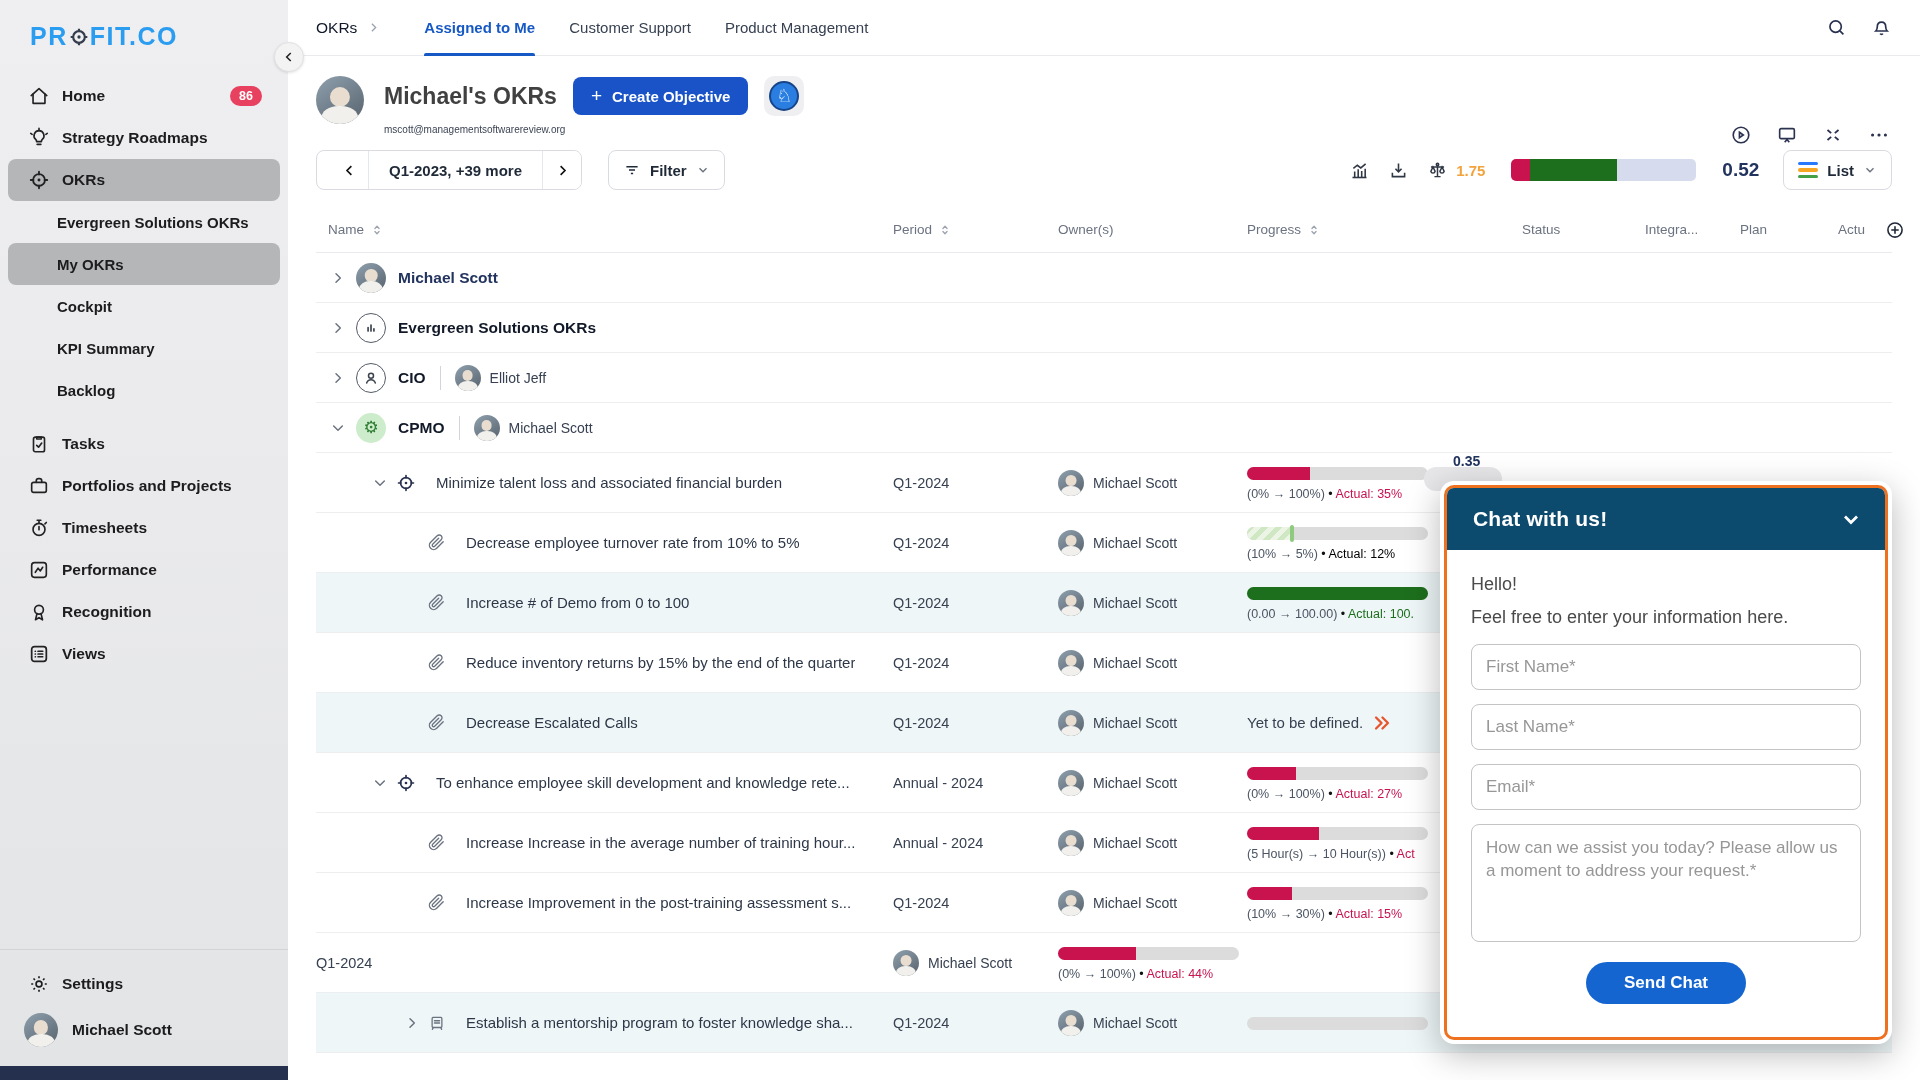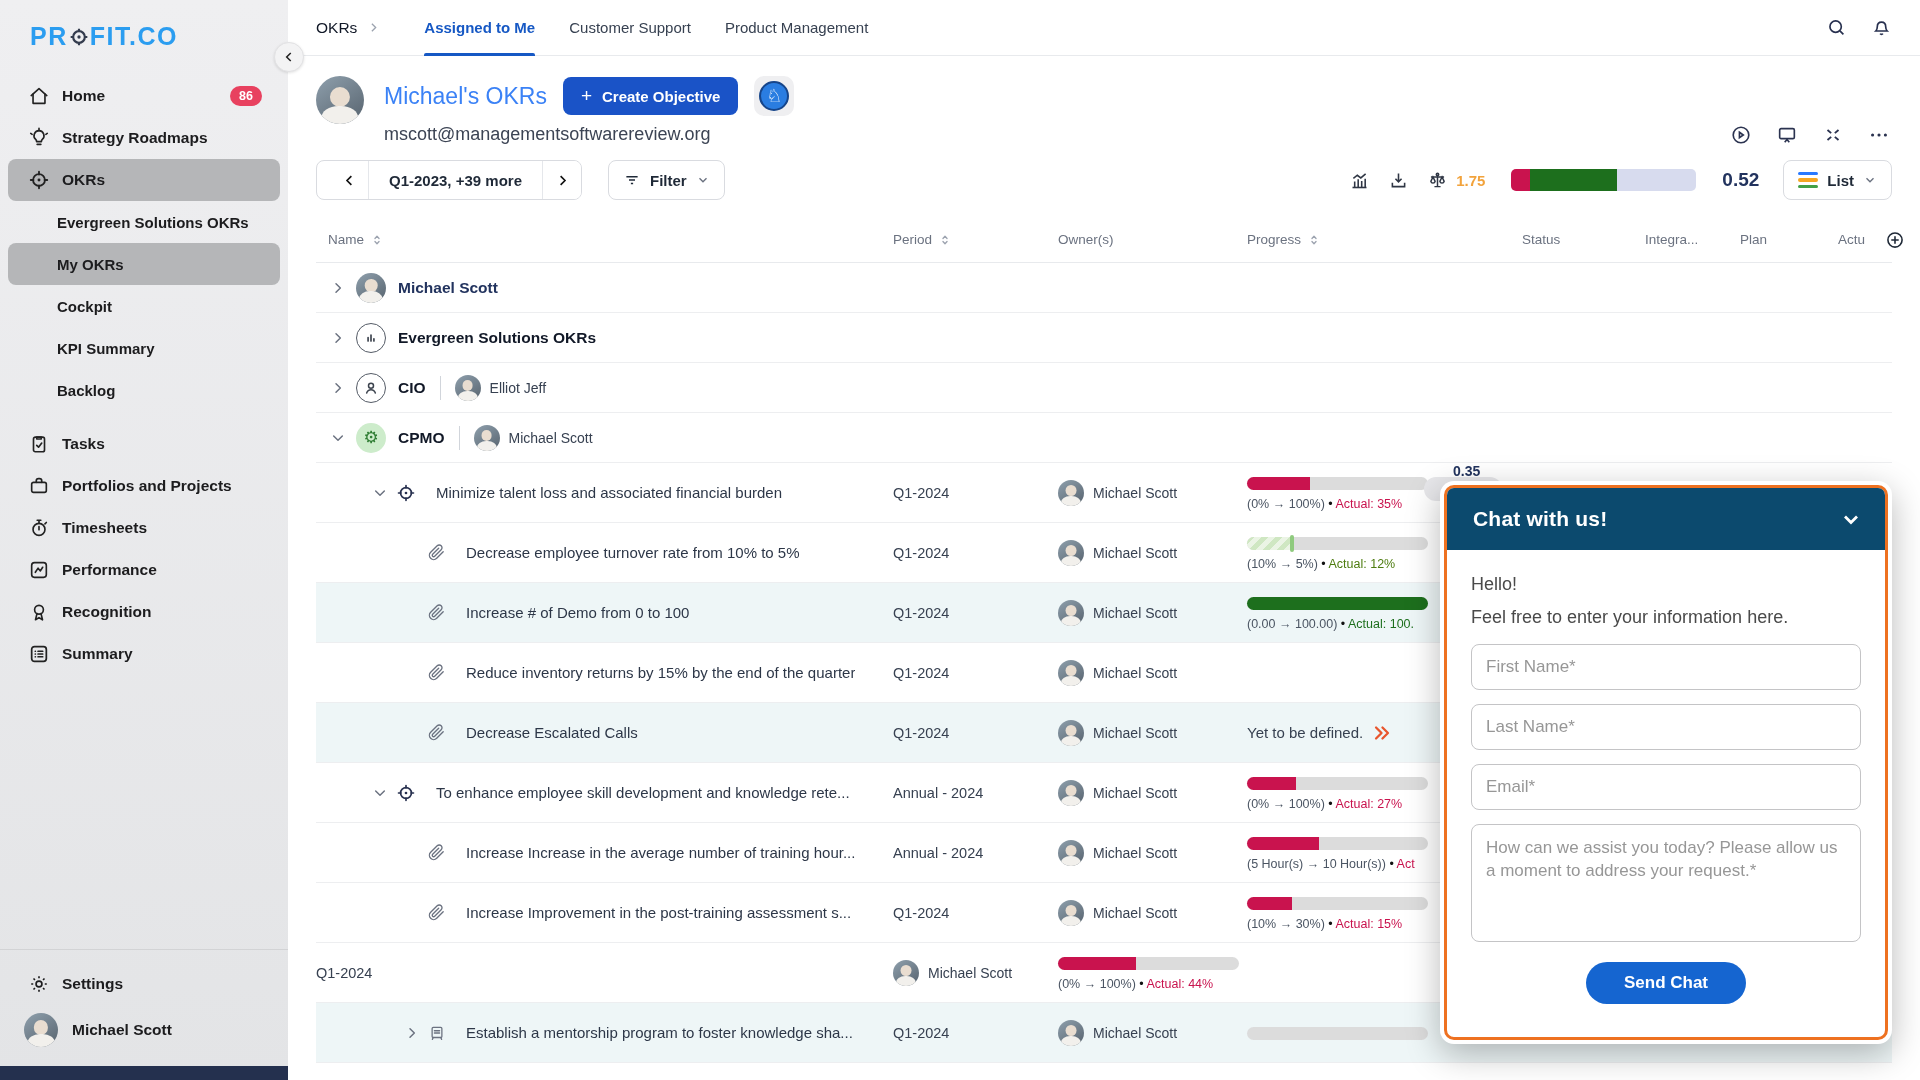--- a/index.html
+++ b/index.html
@@ -45,26 +45,26 @@
   .tabs { display:flex; gap:34px; height:56px; }
   .tab { display:flex; align-items:center; font-size:15px; color:#374151; cursor:pointer; position:relative; height:56px; }
   .tab.active { color:#1658c4; font-weight:700;text-align:right; }
   .tab.active::after { content:""; position:absolute; left:0; right:0; bottom:0; height:3px; background:#1658c4; border-radius:2px 2px 0 0; }
   .topnav-icons { position:absolute; right:28px; display:flex; gap:24px; color:#27304f; }
   .topnav-icons .icn { width:21px; height:21px; display:flex; cursor:pointer; }
 
   .page-head { padding:20px 28px 4px; display:flex; align-items:flex-start; position:relative; }
   .ph-avatar { width:48px; height:48px; margin-right:20px; }
   .ph-titlerow { display:flex; align-items:center; gap:16px; }
-  .ph-title { font-size:23px; font-weight:400; color:#3b82f6; }
+  .ph-title { font-size:23px; font-weight:700; color:#404040; }
   .btn-create { background:#1a53c7; color:#fff; border:none; border-radius:8px; height:38px; padding:0 18px;
     font-size:15px; font-weight:700; display:flex; align-items:center; gap:10px; cursor:pointer; font-family:inherit; }
   .ph-badge { width:40px; height:40px; border-radius:10px; background:#efeff1; display:flex; align-items:center; justify-content:center; }
   .ph-badge .medal { width:30px; height:30px; border-radius:50%; background:#2a7de1; color:#fff; display:flex; align-items:center; justify-content:center; font-size:18px; border:2px solid #16458a; }
-  .ph-email { font-size:18px; color:#3c4454; margin-top:8px; }
+  .ph-email { font-size:10px; color:#3c4454; margin-top:8px; }
   .head-icons { position:absolute; right:30px; top:68px; display:flex; gap:24px; color:#2b3350; }
   .head-icons .icn { width:22px; height:22px; display:flex; cursor:pointer; }
 
   .toolbar { margin:10px 28px 0; display:flex; align-items:center; height:42px; }
   .seg { display:flex; align-items:stretch; border:1px solid #d9dbe0; border-radius:8px; height:40px; overflow:hidden; background:#fff;padding-left:13px; }
   .seg-btn { width:38px; display:flex; align-items:center; justify-content:center; color:#111; cursor:pointer; background:#fff; border:none; }
   .seg-label { display:flex; align-items:center; padding:0 20px; font-size:15px; font-weight:600; color:#1f2937; border-left:1px solid #e5e7eb; border-right:1px solid #e5e7eb; cursor:pointer; }
   .btn-filter,.btn-list { display:flex; align-items:center; gap:9px; border:1px solid #d9dbe0; background:#fff; border-radius:8px; height:40px; padding:0 14px; font-size:15px; font-weight:600; color:#1f2937; cursor:pointer; font-family:inherit; }
   .btn-filter { margin-left:26px; }
   .tb-right { margin-left:auto; display:flex; align-items:center; gap:18px; }
@@ -237,21 +237,21 @@
         </span>
         <span>Recognition</span>
       </div>
       <div class="nav-item">
         <span class="ni-icon">
           <svg viewBox="0 0 24 24" fill="none" stroke="currentColor" stroke-width="1.9" stroke-linecap="round" stroke-linejoin="round">
             <rect x="4" y="4" width="16" height="16" rx="3"></rect>
             <path d="M8 9h.01M8 12h.01M8 15h.01M11 9h5M11 12h5M11 15h5"></path>
           </svg>
         </span>
-        <span>Summary</span>
+        <span>Views</span>
       </div>
     </nav>
   <div class="side-footer">
     <div class="settings-row">
       <span class="ni-icon">
           <svg viewBox="0 0 24 24" fill="none" stroke="currentColor" stroke-width="1.8">
             <circle cx="12" cy="12" r="3.2"></circle>
             <path d="M12 3.5v2.2M12 18.3v2.2M3.5 12h2.2M18.3 12h2.2M6 6l1.6 1.6M16.4 16.4 18 18M18 6l-1.6 1.6M7.6 16.4 6 18"></path>
           </svg>
         </span>
@@ -629,21 +629,21 @@
           <div class="cell">Q1-2024</div>
           <div class="ownercell">
             <span class="avatar" style="width:26px;height:26px;"></span>
             <span>Michael Scott</span>
           </div>
           <div class="progcell">
             <div class="pbar">
               <div class="fill" style="width:24%;background:repeating-linear-gradient(135deg,#cfe7c2 0 5px,#ebf4e5 5px 10px);"></div>
               <div class="marker" style="left:24%;"></div>
             </div>
-            <div class="ptext"><span>(10% → 5%)</span> <b style="color:#111;">•</b> <span style="color:#4d7c0f;">Actual: 12%</span></div>
+            <div class="ptext"><span>(10% → 5%)</span> <b style="color:#111;">•</b> <span style="color:#000000;">Actual: 12%</span></div>
           </div>
           <div></div>
           <div></div>
           <div></div>
           <div></div>
         </div>
         <div class="grid row h60 tinted">
           <div class="namecell cell" style="padding-left:112px;">
             <span class="rowicon" style="width:17px;height:17px;color:#6b7280;">
               <svg viewBox="0 0 24 24" fill="none" stroke="currentColor" stroke-width="1.9" stroke-linecap="round" stroke-linejoin="round">

